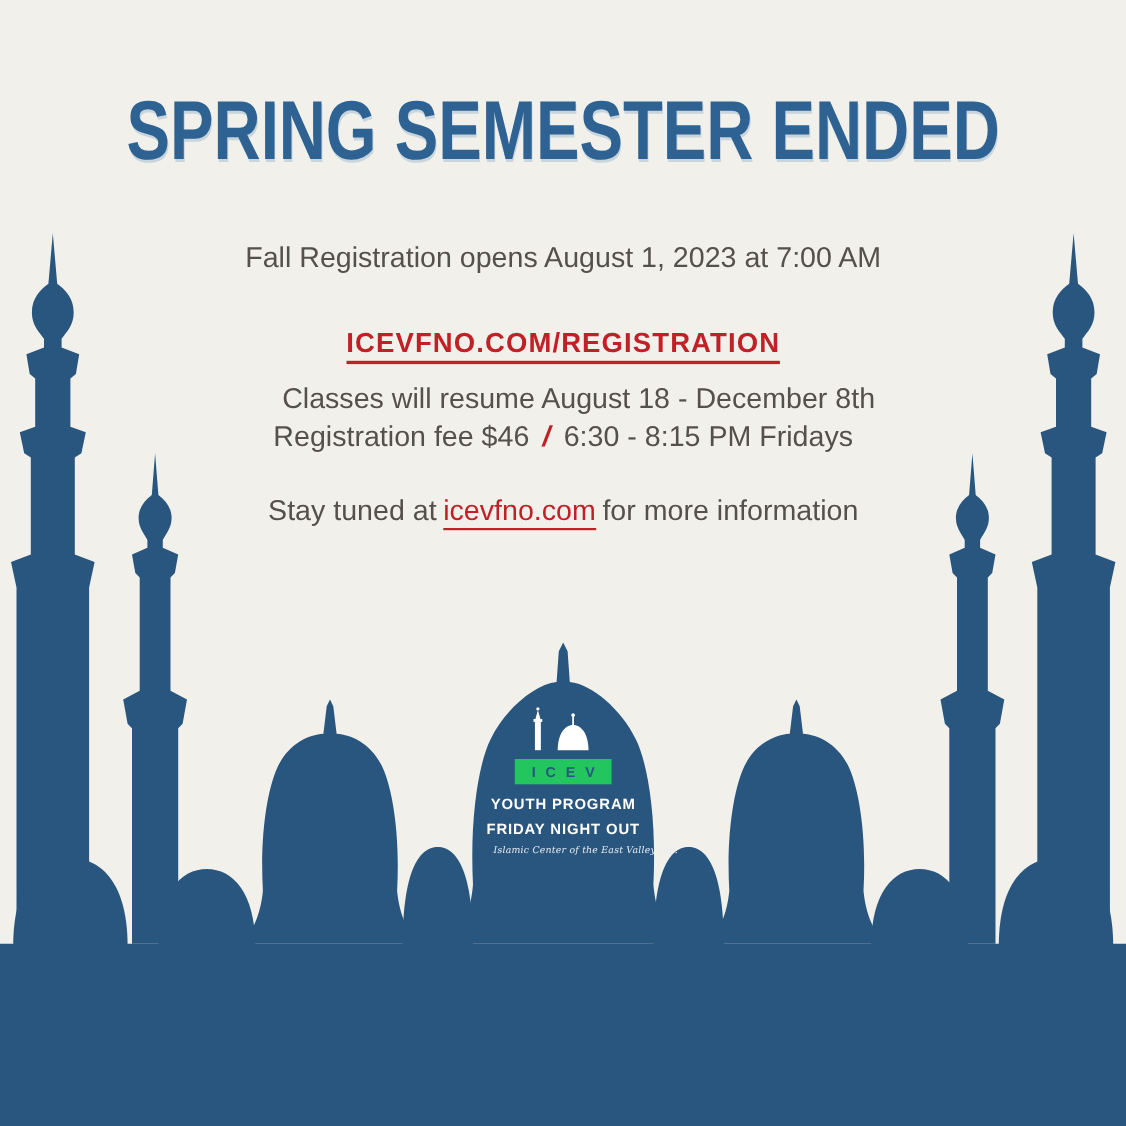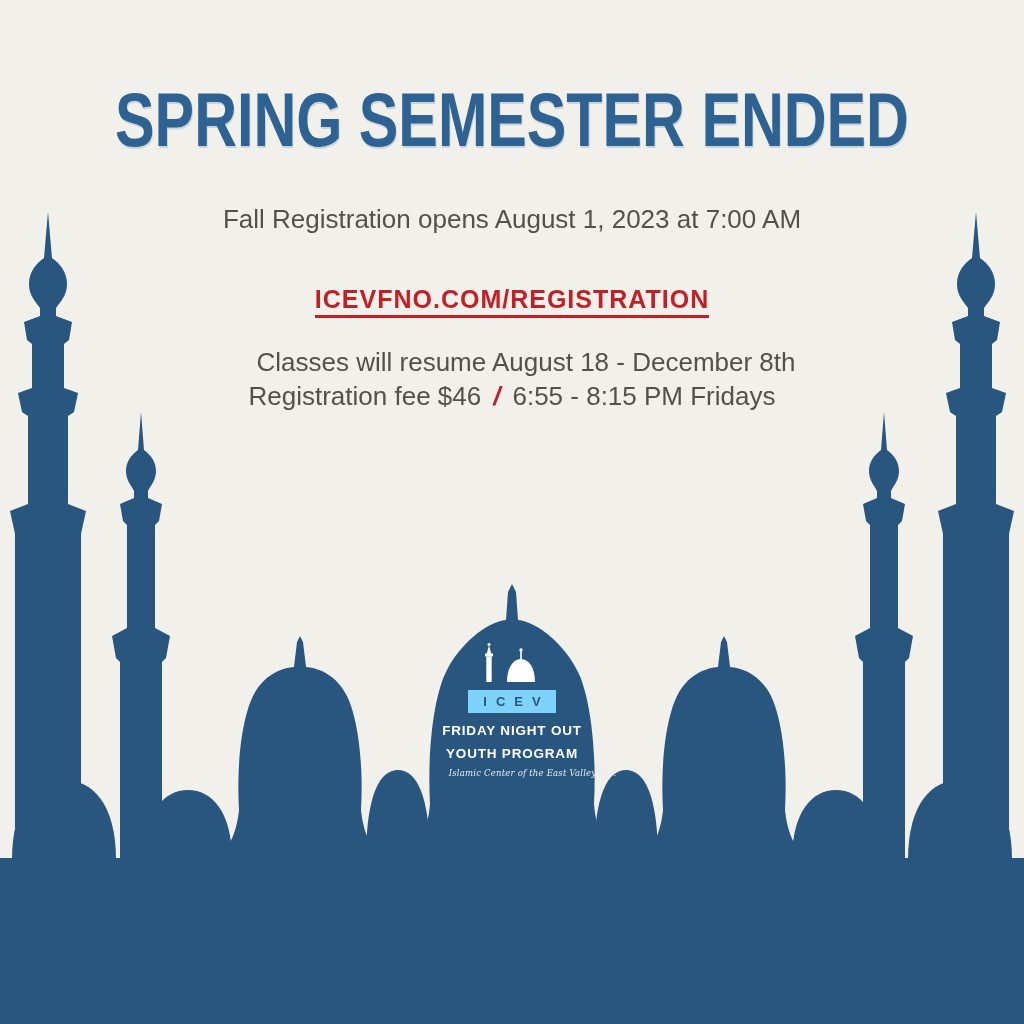--- a/index.html
+++ b/index.html
@@ -24,22 +24,22 @@
     position:absolute;top:76px;left:0;width:1024px;
     text-align:center;font-size:76px;font-weight:bold;
     color:var(--title-blue);letter-spacing:0px;white-space:nowrap;
     transform:scaleX(0.78);transform-origin:512px 50%;
     text-shadow:1px 2px 0 rgba(150,180,205,.45);
   }
   .line{
     position:absolute;left:0;width:1024px;text-align:center;
     color:var(--gray);font-size:26px;font-weight:500;
   }
-  .line-registration{top:204px;}
-  .line-link{top:284px;}
+  .line-registration{top:219px;}
+  .line-link{top:296px;}
   .reg-link{
     color:var(--red);font-weight:bold;font-size:25px;letter-spacing:1px;
     text-decoration:none;border-bottom:3px solid var(--red);
     padding-bottom:1px;display:inline-block;cursor:pointer;
   }
   .line-classes{top:347px;padding-left:28px;}
   .line-fee{top:381px;}
   .fee-sep{color:var(--red);font-style:italic;font-weight:bold;margin:0 12px;}
   .line-stay{top:449px;}
   .stay-link{
@@ -50,21 +50,21 @@
   
   .skyline{position:absolute;inset:0;}
 
   
   .logo{
     position:absolute;top:642px;left:50%;transform:translateX(-50%);
     width:300px;text-align:center;color:#fff;z-index:3;
   }
   .logo-icon{display:block;margin:0 auto;height:48px;width:64px;}
   .icev-box{
-    background:#7dd3fc;width:88px;height:23px;margin:0 auto 6px;
+    background:#22c55e;width:88px;height:23px;margin:0 auto 6px;
     display:flex;align-items:center;justify-content:center;
   }
   .icev-box span{
     color:var(--blue);font-size:13px;font-weight:bold;
     letter-spacing:9px;margin-right:-9px;line-height:1;
   }
   .logo-line{
     color:#fff;font-size:13.5px;font-weight:bold;letter-spacing:0.8px;
     line-height:23px;
   }
@@ -107,37 +107,40 @@
 
   <div class="line line-registration">Fall Registration opens August 1, 2023 at 7:00 AM</div>
 
   <div class="line line-link">
     <a class="reg-link">ICEVFNO.COM/REGISTRATION</a>
   </div>
 
   <div class="line line-classes">Classes will resume August 18 - December 8th</div>
 
   <div class="line line-fee">
-    <span>Registration fee $46</span><span class="fee-sep">/</span><span>6:55 - 8:15 PM Fridays</span>
+    <span>Registration fee $46</span><span class="fee-sep">/</span><span>6:30 - 8:15 PM Fridays</span>
   </div>
 
+  <div class="line line-stay">
+    <span>Stay tuned at</span><a class="stay-link">icevfno.com</a><span>for more information</span>
+  </div>
 
   <div class="logo">
     <svg class="logo-icon" viewBox="0 0 64 48" aria-hidden="true">
       <g fill="#FFFFFF">
         <circle cx="9" cy="2.4" r="1.5"></circle>
         <path d="M6.6,12 L9,3.4 L11.4,12 Z"></path>
         <rect x="5" y="11.6" width="8" height="2.8" rx="0.6"></rect>
         <rect x="6.3" y="14.4" width="5.4" height="25.6"></rect>
         <circle cx="41" cy="8" r="1.7"></circle>
         <rect x="40.2" y="9" width="1.6" height="8.5"></rect>
         <path d="M27,40 C27,26 33,17 41,17 C49,17 55,26 55,40 Z"></path>
       </g>
     </svg>
     <div class="icev-box">
       <span>ICEV</span>
     </div>
+    <div class="logo-line">YOUTH PROGRAM</div>
     <div class="logo-line">FRIDAY NIGHT OUT</div>
-    <div class="logo-line">YOUTH PROGRAM</div>
     <div class="logo-sub">Islamic Center of the East Valley Inc.</div>
   </div>
 
 </div>
 
 </body></html>

